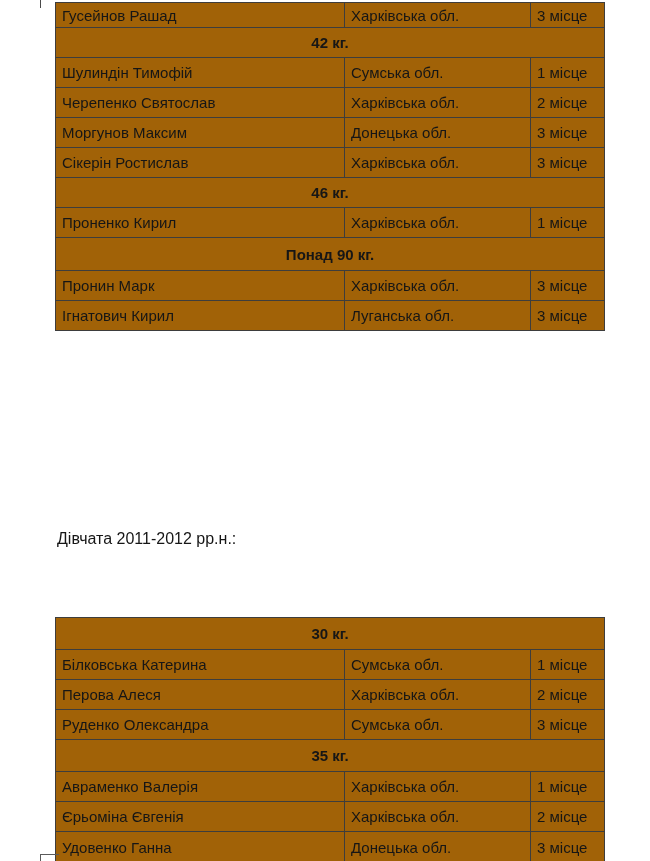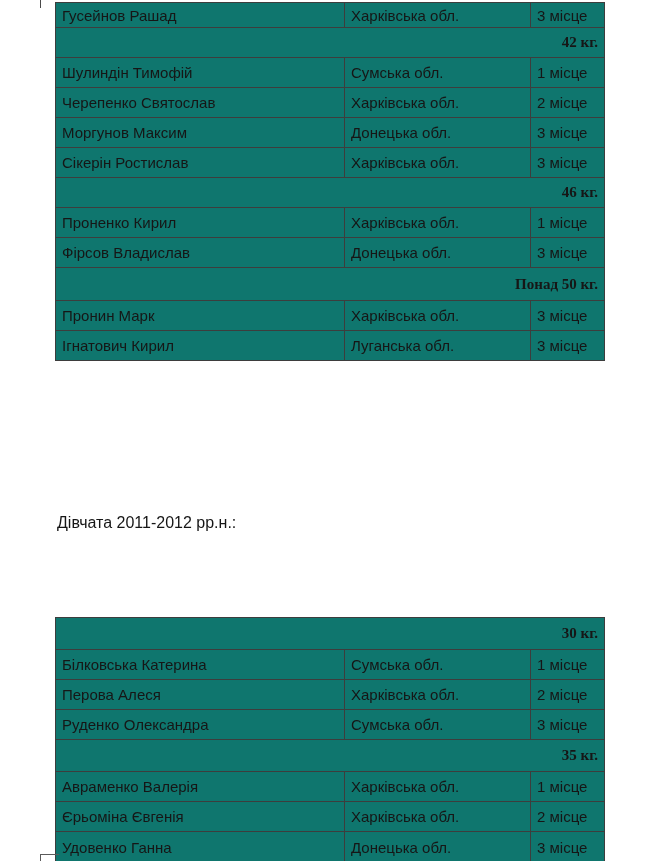--- a/index.html
+++ b/index.html
@@ -37,48 +37,47 @@
     height: 12px;
     border-left: 1px solid #5a5a5a;
     border-top: 1px solid #5a5a5a;
   }
   table.results {
     position: absolute;
     left: 55px;
     border-collapse: collapse;
     table-layout: fixed;
     width: 549px;
-    background: #0f766e;
+    background: #a16207;
   }
   table.results td {
     border: 1px solid #3d3d3d;
     font-size: 15px;
     line-height: 19px;
     padding: 0 6px;
     height: 29px;
     vertical-align: middle;
     white-space: nowrap;
     overflow: hidden;
   }
   #boys-table { top: 2px; }
   #girls-table { top: 573px; margin-top: 44px; }
   tr.row-first td { height: 24px; }
   td.weight-hdr {
     font-weight: bold;
-    text-align: right;
+    text-align: center;
     height: 30px;
-    font-family: Liberation Serif, serif;
   }
   td.weight-hdr.tall { height: 32px; }
   #girls-table td.weight-hdr { height: 31px; }
   #girls-table tr.row-last td { height: 31px; }
   .section-title {
     position: absolute;
     left: 57px;
-    top: 512px;
+    top: 528px;
     font-size: 16px;
     line-height: 21px;
     color: #161616;
   }
 </style>
 </head>
 <body>
 
 <div class="page">
 
@@ -121,26 +120,21 @@
       </tr>
       <tr>
         <td class="weight-hdr" colspan="3">46 кг.</td>
       </tr>
       <tr>
         <td>Проненко Кирил</td>
         <td>Харківська обл.</td>
         <td>1 місце</td>
       </tr>
       <tr>
-        <td>Фірсов Владислав</td>
-        <td>Донецька обл.</td>
-        <td>3 місце</td>
-      </tr>
-      <tr>
-        <td class="weight-hdr tall" colspan="3">Понад 50 кг.</td>
+        <td class="weight-hdr tall" colspan="3">Понад 90 кг.</td>
       </tr>
       <tr>
         <td>Пронин Марк</td>
         <td>Харківська обл.</td>
         <td>3 місце</td>
       </tr>
       <tr>
         <td>Ігнатович Кирил</td>
         <td>Луганська обл.</td>
         <td>3 місце</td>

